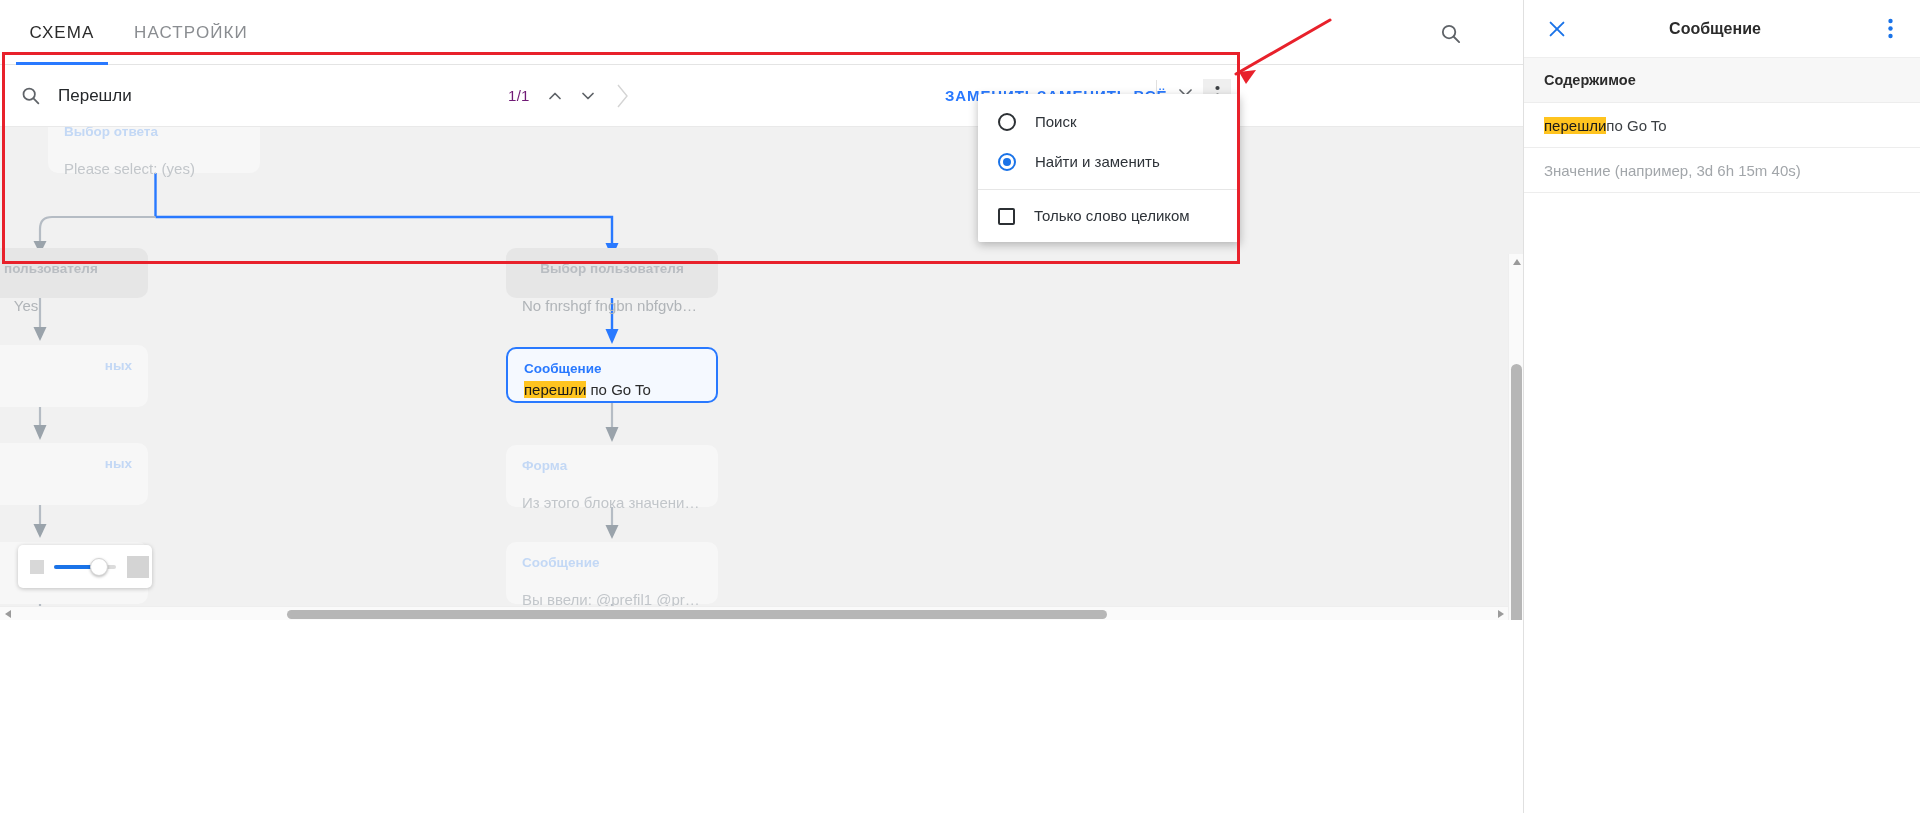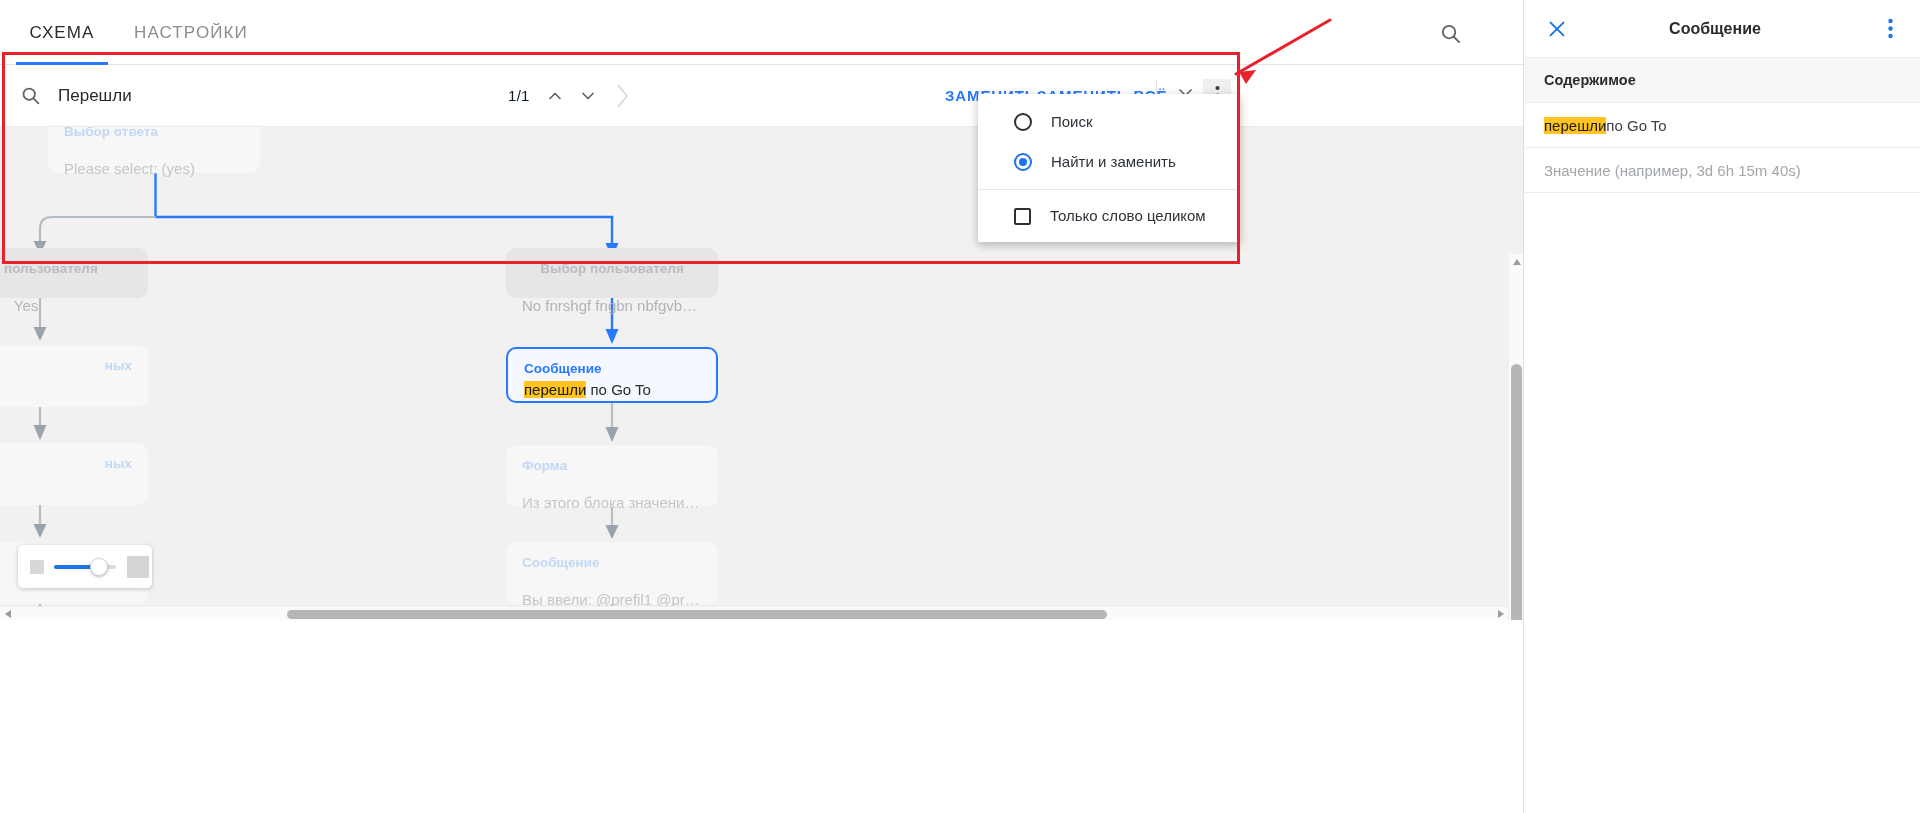--- a/index.html
+++ b/index.html
@@ -94,21 +94,21 @@
     font-size: 17px;
     color: #25282b;
     font-family: "Liberation Sans", sans-serif;
     width: 420px;
     background: transparent;
   }
   #match-count {
     position: absolute;
     left: 508px;
     font-size: 15px;
-    color: #0f172a;
+    color: #701a75;
     letter-spacing: .3px;
   }
   .nav-arrow {
     position: absolute;
     width: 34px; height: 34px;
     display: flex; align-items: center; justify-content: center;
     cursor: pointer;
   }
   #prev-match { left: 538px; }
   #next-match { left: 571px; }
@@ -332,21 +332,21 @@
     background: #fff;
     box-shadow: 0 3px 10px rgba(0,0,0,.26);
     z-index: 60;
     padding: 8px 0 6px 0;
     border-radius: 2px;
   }
   .menu-item {
     display: flex;
     align-items: center;
     height: 40px;
-    padding-left: 36px;
+    padding-left: 20px;
     cursor: pointer;
   }
   .menu-label {
     margin-left: 19px;
     font-size: 15px;
     color: #2d3238;
     line-height: 20px;
   }
   .menu-sep {
     height: 1px;

